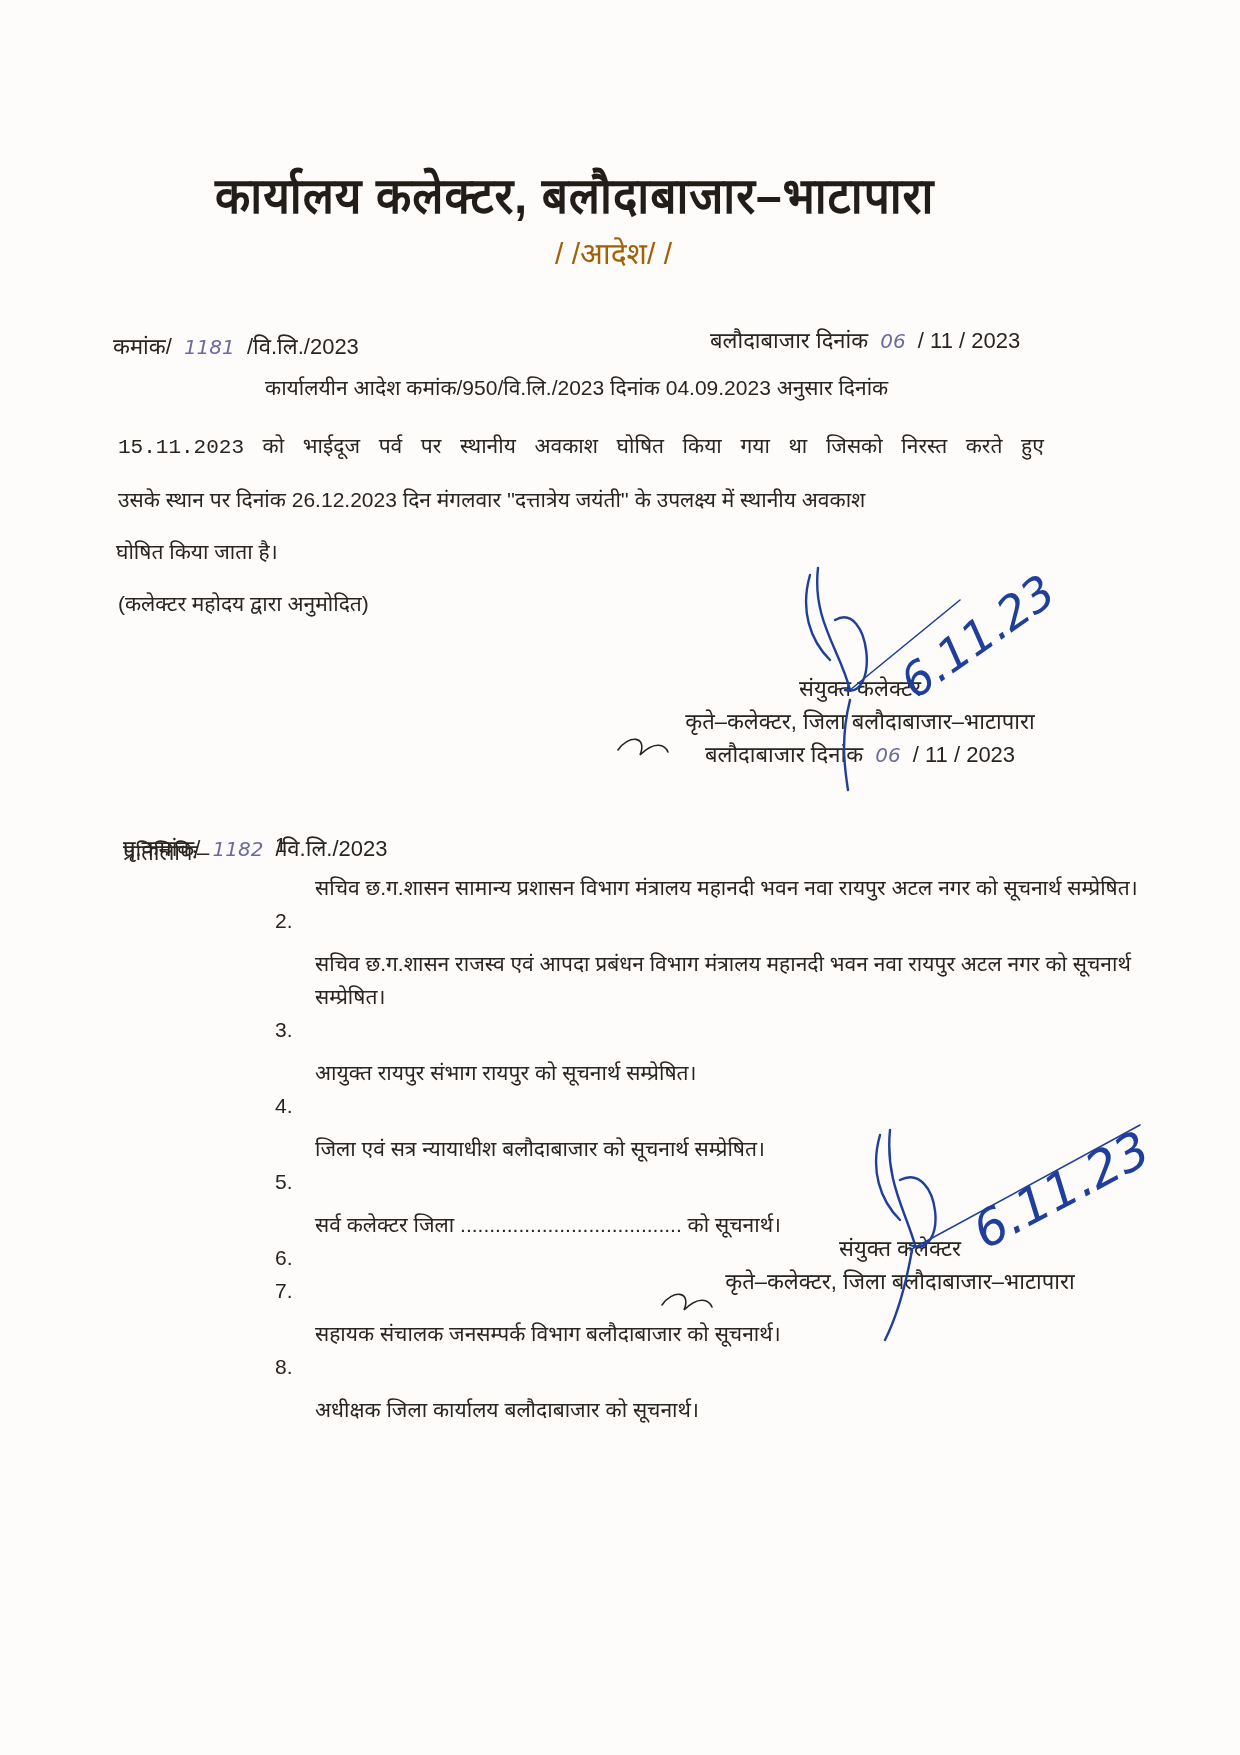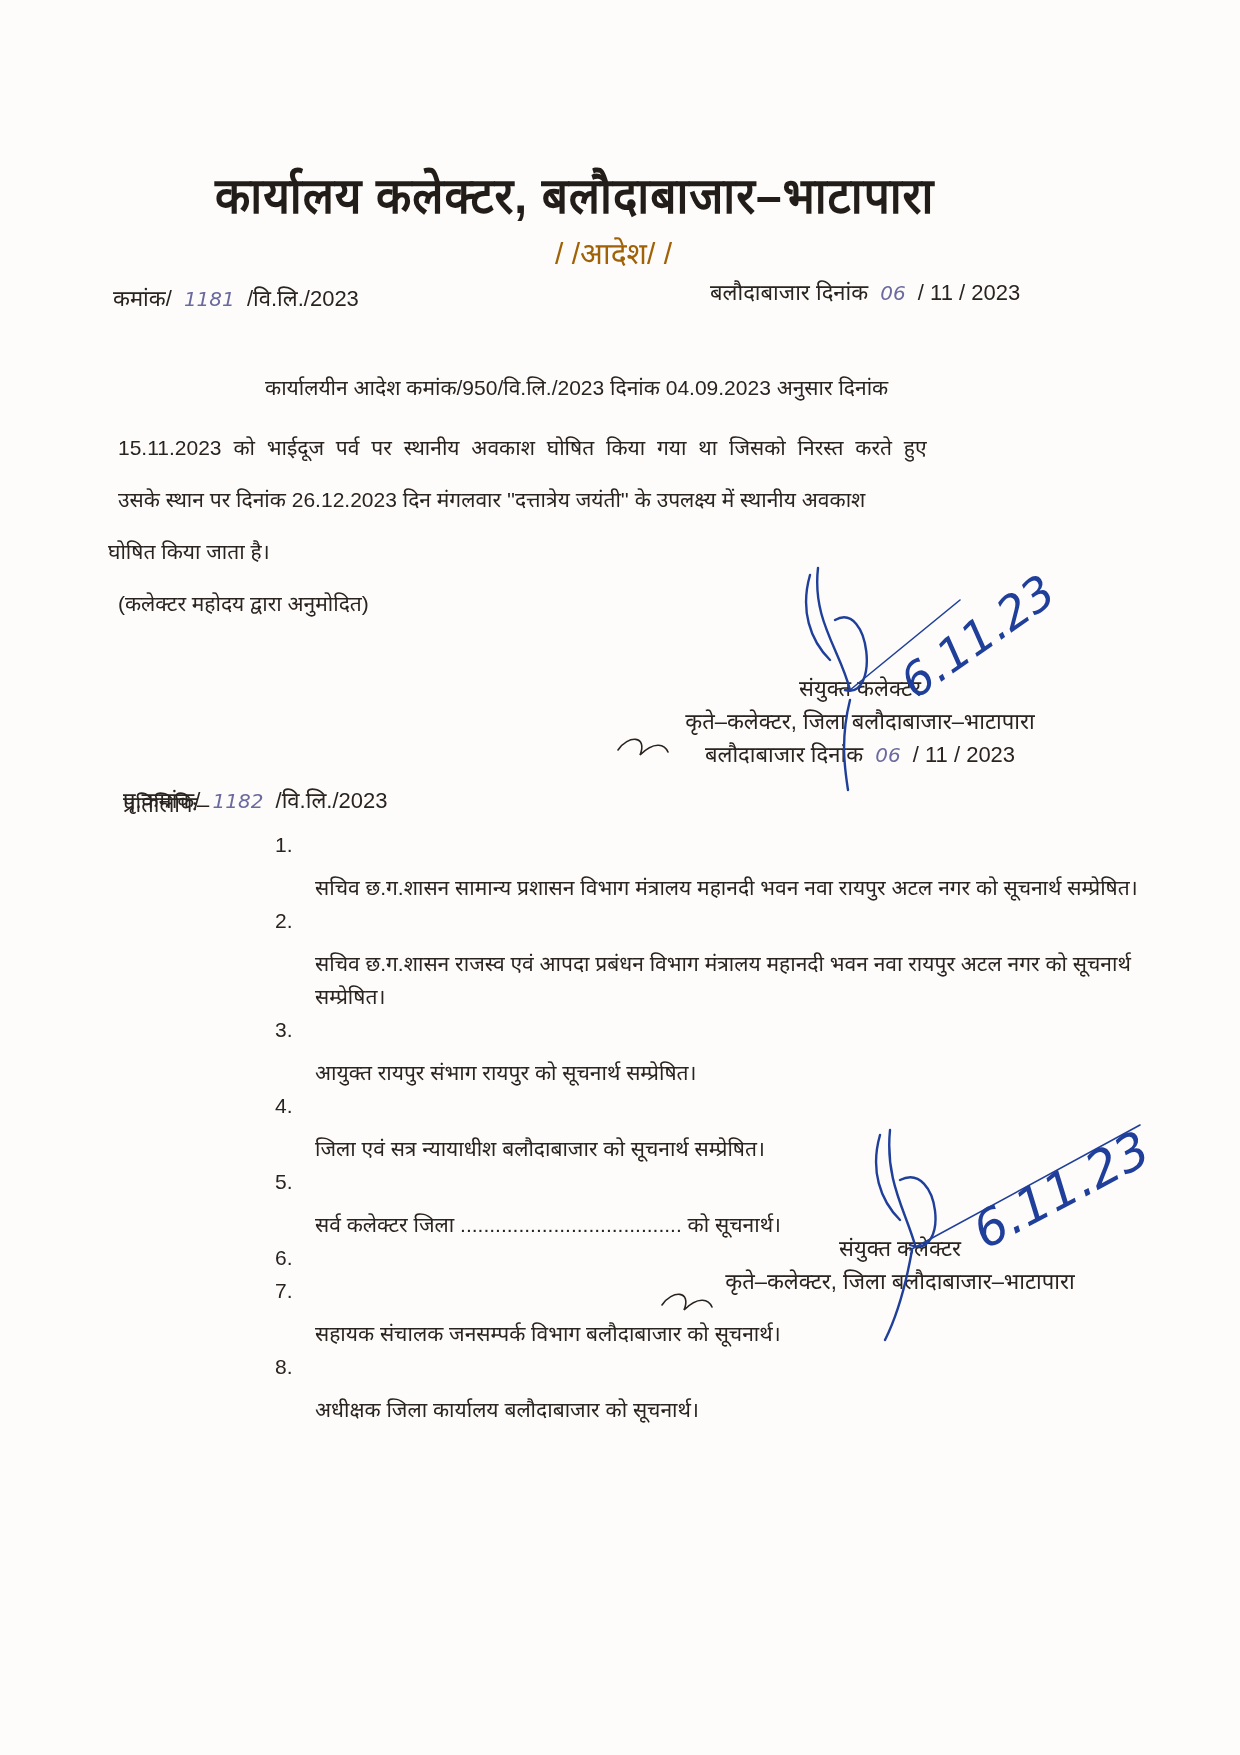--- a/index.html
+++ b/index.html
@@ -3,21 +3,21 @@
 <meta charset="utf-8">
 <style>
   html, body { margin: 0; padding: 0; }
   body {
     width: 1240px; height: 1755px; background: #fdfcfa; position: relative; overflow: hidden;
     font-family: "Liberation Sans", "DejaVu Sans", sans-serif; color: #2a2420;
   }
   .abs { position: absolute; white-space: nowrap; }
   .title { left: 215px; top: 160px; font-size: 50px; letter-spacing: 1px; color: #231d19; font-weight: bold; transform: scaleX(0.92); transform-origin: left top; }
   .subtitle { left: 555px; top: 232px; font-size: 30px; color: #a16207; }
-  .refline { font-size: 22px; color: #2a2420; }
+  .refline { font-size: 22px; color: #2a2420; margin-top: 48px; }
   .hand { color: #6b6aa0; font-family: "DejaVu Sans", sans-serif; font-style: italic; font-size: 20px; padding: 0 6px; }
   .para { font-size: 21px; line-height: 51px; color: #2a2420; }
   .list { left: 275px; top: 828px; font-size: 21px; color: #2a2420; }
   .li { display: flex; line-height: 33px; }
   .li .num { width: 40px; flex: none; }
   .li .txt { width: 840px; white-space: normal; margin-top: 43px; }
   .sig-block { text-align: center; font-size: 22px; line-height: 33px; }
   svg.ink { position: absolute; left: 0; top: 0; pointer-events: none; }
 </style>
 </head>
@@ -31,23 +31,23 @@
   <span class="hand">1181</span>
   <span>/वि.लि./2023</span>
 </div>
 <div class="abs refline" style="left:710px; top:276px;">
   <span>बलौदाबाजार दिनांक</span>
   <span class="hand">06</span>
   <span>/ 11 / 2023</span>
 </div>
 
 <div class="abs para" style="left:265px; top:362px;">कार्यालयीन आदेश कमांक/950/वि.लि./2023 दिनांक 04.09.2023 अनुसार दिनांक</div>
-<div class="abs para" style="left:118px; top:422px; word-spacing:6px;">15.11.2023 को भाईदूज पर्व पर स्थानीय अवकाश घोषित किया गया था जिसको निरस्त करते हुए</div>
+<div class="abs para" style="left:118px; top:422px; word-spacing:6px;font-family:Liberation Mono, monospace;">15.11.2023 को भाईदूज पर्व पर स्थानीय अवकाश घोषित किया गया था जिसको निरस्त करते हुए</div>
 <div class="abs para" style="left:118px; top:474px;">उसके स्थान पर दिनांक 26.12.2023 दिन मंगलवार ''दत्तात्रेय जयंती'' के उपलक्ष्य में स्थानीय अवकाश</div>
-<div class="abs para" style="left:108px; top:526px;">घोषित किया जाता है।</div>
+<div class="abs para" style="left:116px; top:526px;">घोषित किया जाता है।</div>
 <div class="abs para" style="left:118px; top:578px;">(कलेक्टर महोदय द्वारा अनुमोदित)</div>
 
 <div class="abs sig-block" style="left:620px; top:672px; width:480px;">
   <div>संयुक्त कलेक्टर</div>
   <div>कृते–कलेक्टर, जिला बलौदाबाजार–भाटापारा</div>
   <div>
     <span>बलौदाबाजार दिनांक</span>
     <span class="hand">06</span>
     <span>/ 11 / 2023</span>
   </div>

